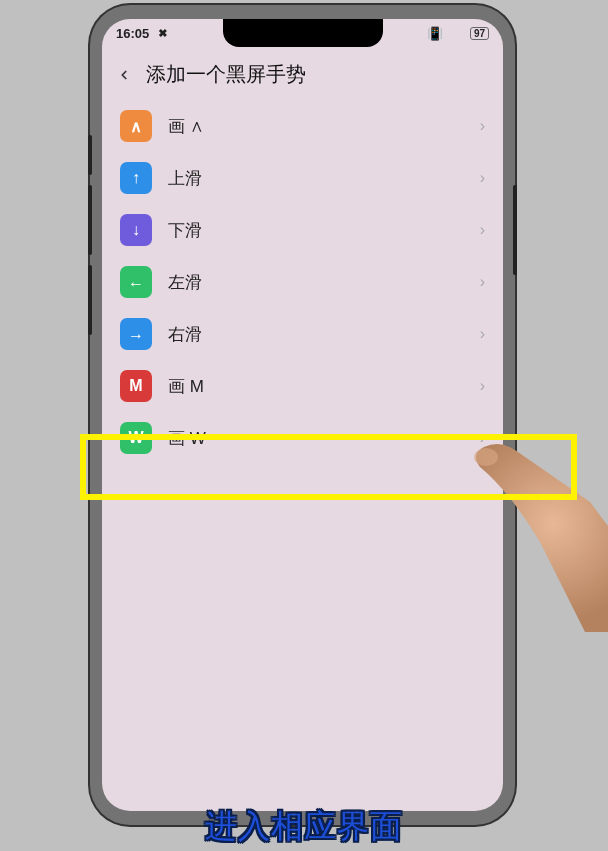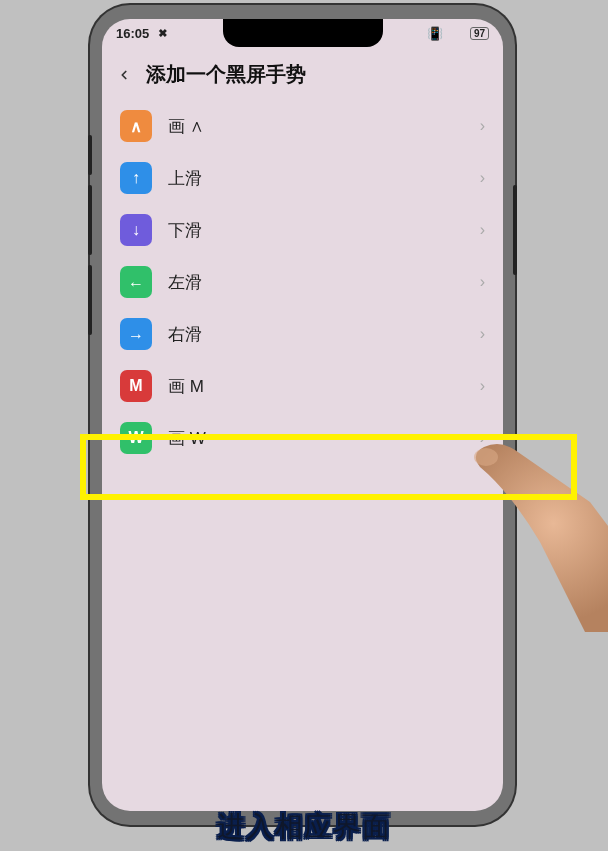--- a/index.html
+++ b/index.html
@@ -58,21 +58,21 @@
     .status-right { display: flex; gap: 6px; align-items: center; }
     .badge-x { font-size: 11px; border-radius: 3px; padding: 0 3px; }
     .batt { font-size: 10px; border: 1px solid #666; border-radius: 3px; padding: 0 3px; margin-left: 20px; }
     .header {
       display: flex;
       align-items: center;
       padding: 14px 16px 12px 12px;
       gap: 12px;
     }
     .back-btn { width: 20px; height: 20px; display: flex; align-items: center; justify-content: center; cursor: pointer; }
-    .title { font-size: 20px; font-weight: 700; color: #111; }
+    .title { font-size: 20px; font-weight: 400; color: #111; }
     .step-hint { font-size: 13px; color: #777; padding: 8px 18px 6px; }
     .list { }
     .row {
       display: flex;
       align-items: center;
       padding: 6px 18px;
       height: 52px;
       cursor: pointer;
       position: relative;
     }
@@ -106,23 +106,23 @@
       pointer-events: none;
     }
     .subtitle-bar {
       position: absolute;
       left: 0; right: 0; bottom: 0;
       height: 48px;
       display: flex;
       align-items: center;
       justify-content: center;
       gap: 18px;
-      font-size: 28px;
+      font-size: 32px;
       font-weight: 400;
-      color: #0f172a;
+      color: #1d4ed8;
       text-shadow:
         -2px -2px 0 #0a1f4d, 2px -2px 0 #0a1f4d,
         -2px 2px 0 #0a1f4d, 2px 2px 0 #0a1f4d,
         -2px 0 0 #0a1f4d, 2px 0 0 #0a1f4d,
         0 -2px 0 #0a1f4d, 0 2px 0 #0a1f4d;
       font-family: "KaiTi", serif;
       z-index: 40;
       letter-spacing: 1px;
     }
   </style>

